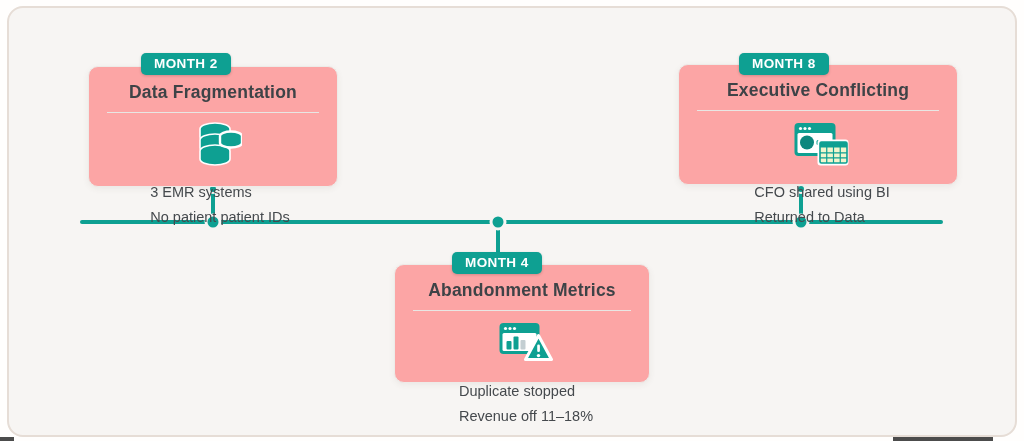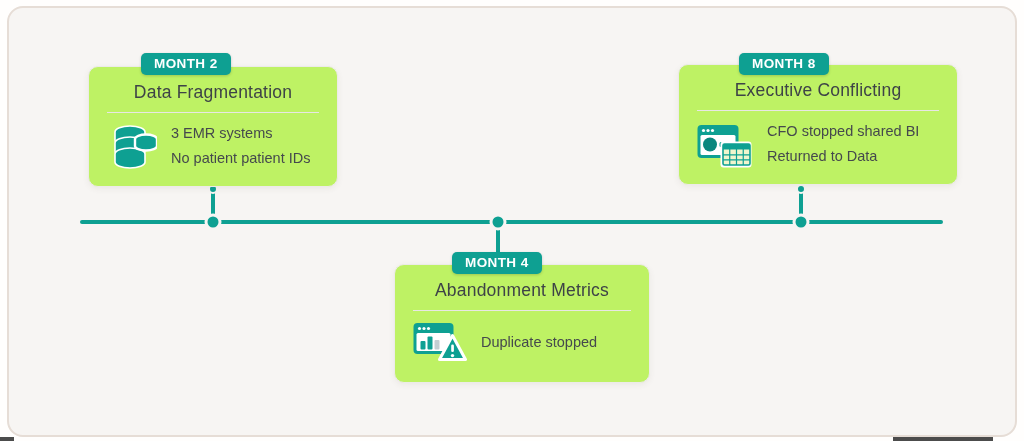--- a/index.html
+++ b/index.html
@@ -46,46 +46,46 @@
     transform:translate(-50%,-50%);z-index:3;
   }
   .dot-lg{width:17px;height:17px;}
   .dot-sm{width:10px;height:10px;border-width:2px;}
   .d1{left:213px;top:222px;}
   .d2{left:498px;top:222px;}
   .d3{left:801px;top:222px;}
   .s1{left:213px;top:189px;}
   .s3{left:801px;top:189px;}
   .card{
-    position:absolute;background:#bef264;
+    position:absolute;background:#fca5a5;
     border:1px solid var(--card-border);border-radius:10px;
     box-shadow:0 2px 6px rgba(80,70,60,.07);
     z-index:4;
   }
   .card1{left:88px;top:66px;width:250px;height:121px;}
   .card2{left:394px;top:264px;width:256px;height:119px;}
   .card3{left:678px;top:64px;width:280px;height:121px;}
   .badge{
     position:absolute;
     background:var(--teal);color:#ffffff;
     font-size:13.5px;font-weight:700;letter-spacing:.4px;
     padding:3px 13px 4px;border-radius:5px;
     box-shadow:0 1px 3px rgba(0,0,0,.18);
     white-space:nowrap;z-index:5;
   }
   .card1 .badge{left:52px;top:-14px;}
   .card2 .badge{left:57px;top:-13px;}
   .card3 .badge{left:60px;top:-12px;}
   .title{
     margin-top:15px;text-align:center;
-    font-size:17.5px;font-weight:400;color:var(--title);
+    font-size:17.5px;font-weight:700;color:var(--title);
     letter-spacing:.2px;
   }
   .divider{height:1px;background:#e8e7e4;margin:9px 18px 0;}
-  .body{display:flex;align-items:center;gap:14px;padding:8px 10px 0 24px;}
+  .body{display:flex;align-items:center;gap:14px;padding:8px 10px 0 24px;flex-direction:column;}
   .card2 .body,.card3 .body{padding-left:18px;}
   .details{font-size:14.5px;color:var(--detail);line-height:25px;white-space:nowrap;}
   .icon{flex:0 0 auto;display:block;}
 </style>
 </head>
 <body>
 
 <div class="bottom-sliver left"></div>
 <div class="bottom-sliver right"></div>
 <div class="frame"></div>
@@ -133,20 +133,21 @@
       <rect x="3.5" y="14" width="34" height="18" rx="1.5" fill="#ffffff"></rect>
       <rect x="7.5" y="22" width="5" height="8.5" rx="1" fill="#0EA092"></rect>
       <rect x="14.5" y="17.5" width="5" height="13" rx="1" fill="#0EA092"></rect>
       <rect x="21.5" y="21" width="5" height="9.5" rx="1" fill="#c3ced2"></rect>
       <path d="M39.5 16.5 L52.5 40.5 L26.5 40.5 Z" fill="#0EA092" stroke="#ffffff" stroke-width="3" stroke-linejoin="round"></path>
       <rect x="38.2" y="25.5" width="2.7" height="7.5" rx="1.3" fill="#ffffff"></rect>
       <circle cx="39.5" cy="36.6" r="1.7" fill="#ffffff"></circle>
     </svg>
     <div class="details">
       <div>Duplicate stopped</div>
+      <div>Revenue off 11–18%</div>
     </div>
   </div>
 </div>
 
 <div class="card card3">
   <div class="badge">MONTH 8</div>
   <div class="title">Executive Conflicting</div>
   <div class="divider"></div>
   <div class="body">
     <svg class="icon" width="56" height="47" viewBox="0 0 56 47">
@@ -156,17 +157,17 @@
       <circle cx="15.5" cy="9.5" r="1.6" fill="#ffffff"></circle>
       <rect x="3.5" y="14" width="35" height="20" rx="1.5" fill="#ffffff"></rect>
       <circle cx="13" cy="23.5" r="7" fill="#0B877E"></circle>
       <rect x="22.5" y="21" width="9" height="5" rx="1.5" fill="#0EA092"></rect>
       <rect x="23.5" y="20.5" width="31" height="26" rx="3" fill="#ffffff"></rect>
       <rect x="26" y="23" width="27" height="21" rx="1.5" fill="#f1f5cd" stroke="#0EA092" stroke-width="1.6"></rect>
       <path d="M26 23h27v5.5h-27z" fill="#0EA092"></path>
       <path d="M32.75 23v21 M39.5 23v21 M46.25 23v21 M26 33.8h27 M26 38.9h27" stroke="#0EA092" stroke-width="1.2" fill="none"></path>
     </svg>
     <div class="details">
-      <div>CFO stopped shared BI</div>
+      <div>CFO shared using BI</div>
       <div>Returned to Data</div>
     </div>
   </div>
 </div>
 
 </body></html>

